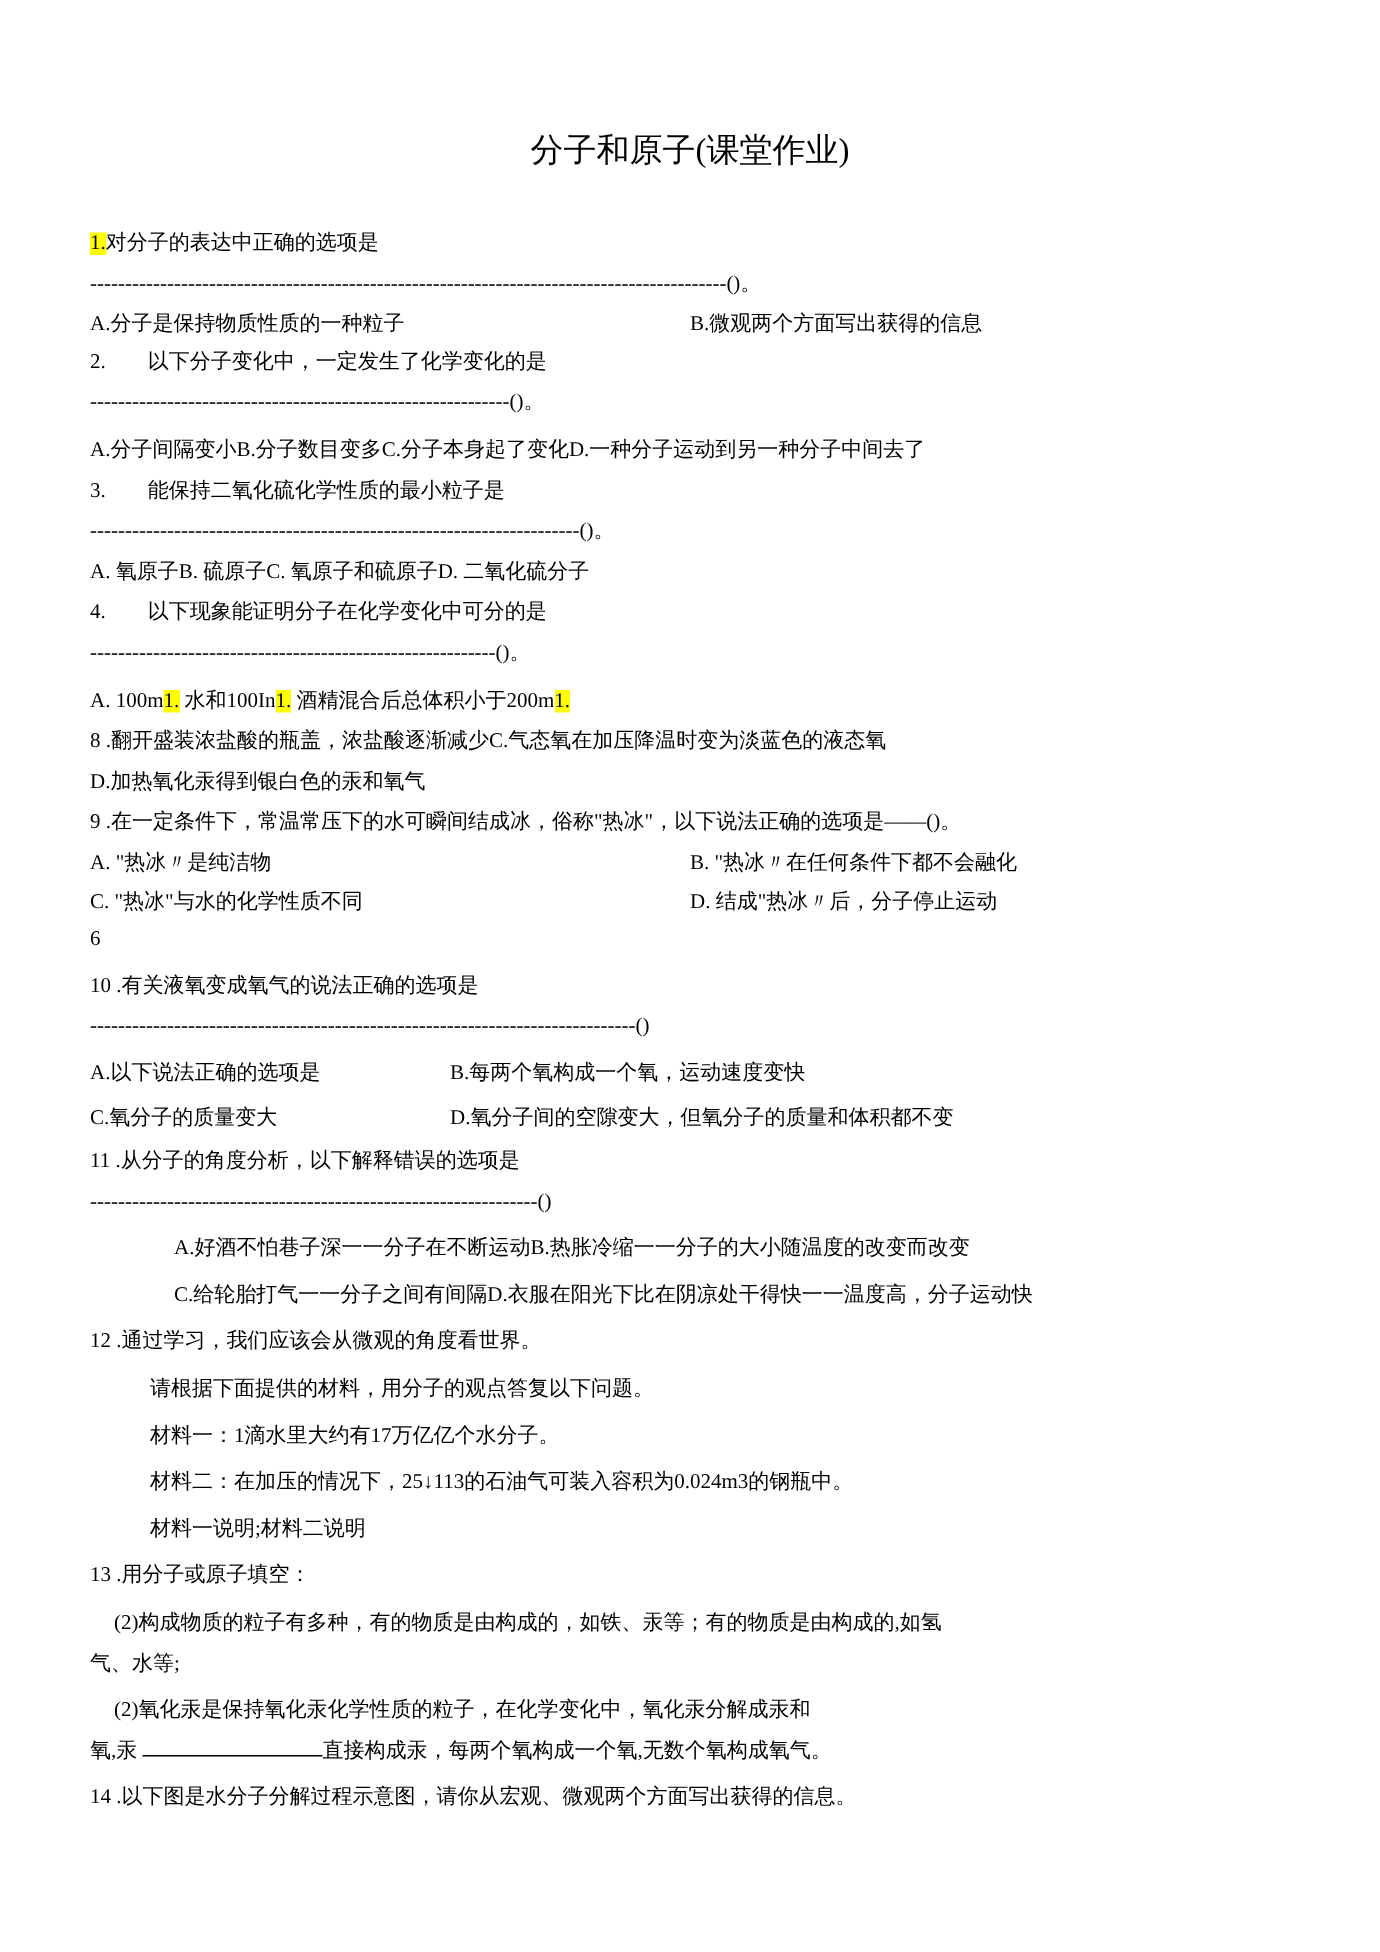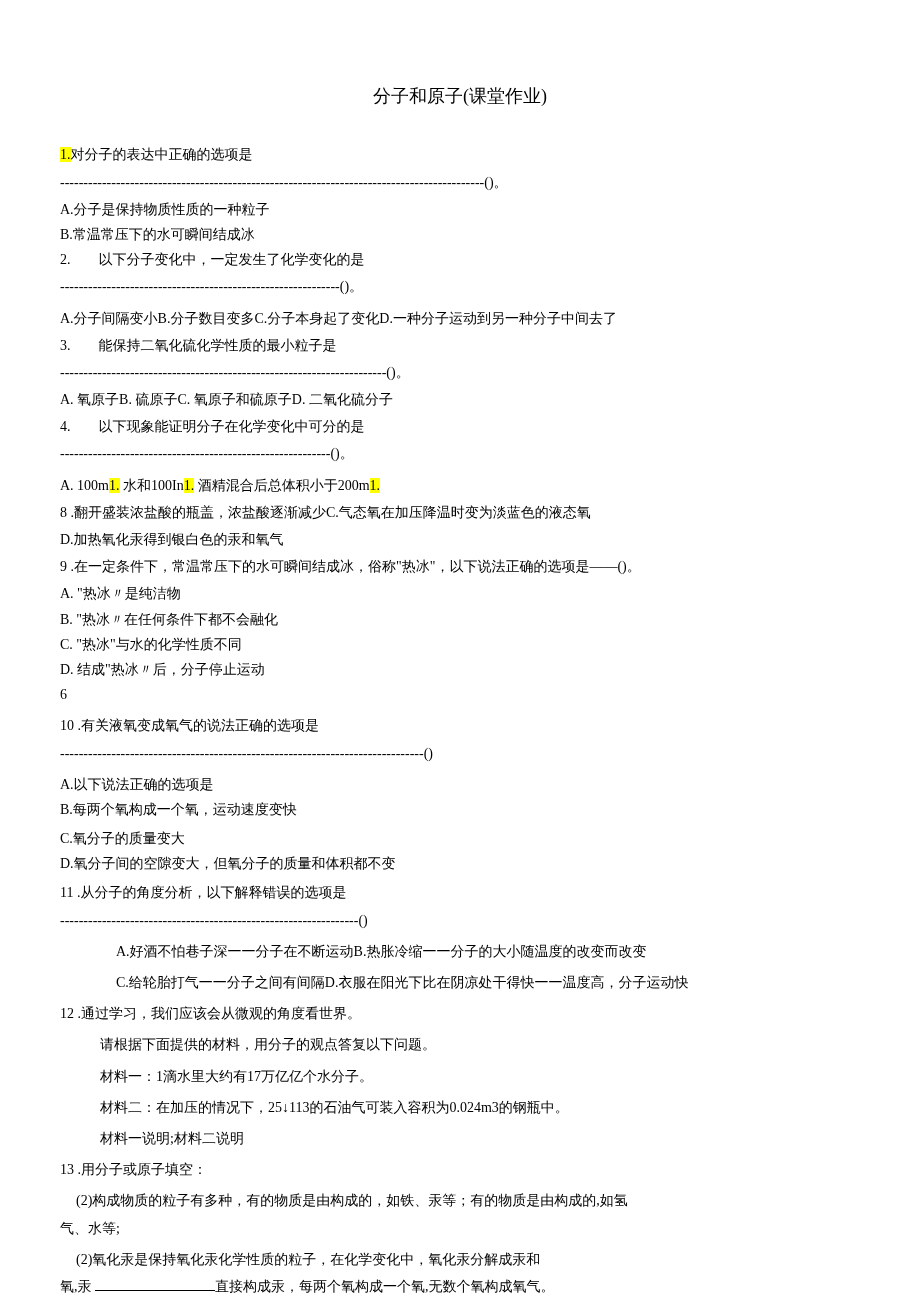--- a/index.html
+++ b/index.html
@@ -11,34 +11,33 @@
       font-family: "SimSun", "宋体", serif;
       font-size: 14px;
       line-height: 1.8;
       background: #fff;
       padding: 80px 60px;
       width: 920px;
       color: #000;
     }
     .title {
       text-align: center;
-      font-size: 18px;
+      font-size: 22px;
       font-weight: normal;
       margin-bottom: 30px;
     }
     .highlight {
       background-color: #ffff00;
     }
     .dashes {
       letter-spacing: 0;
     }
     .options-row {
       display: flex;
       flex-wrap: wrap;
-      flex-direction: column;
     }
     .option-half {
       width: 50%;
     }
     .indent {
       padding-left: 40px;
     }
     .indent2 {
       padding-left: 56px;
     }
@@ -71,21 +70,21 @@
 <div class="title">分子和原子(课堂作业)</div>
 
 <div class="questions">
 
   <div class="para">
     <span class="highlight">1.</span><span>对分子的表达中正确的选项是</span>
   </div>
   <div class="para dashes">-------------------------------------------------------------------------------------------()。</div>
   <div class="options-row">
     <div class="option-half">A.分子是保持物质性质的一种粒子</div>
-    <div class="option-half">B.常温常压下的水可瞬间结成冰</div>
+    <div class="option-half">B.微观两个方面写出获得的信息</div>
   </div>
 
   <div class="para">
     <span>2.</span>　　<span>以下分子变化中，一定发生了化学变化的是</span>
   </div>
   <div class="para dashes">------------------------------------------------------------()。</div>
   <div class="spacer"></div>
   <div class="para">A.分子间隔变小B.分子数目变多C.分子本身起了变化D.一种分子运动到另一种分子中间去了</div>
 
   <div class="para">

